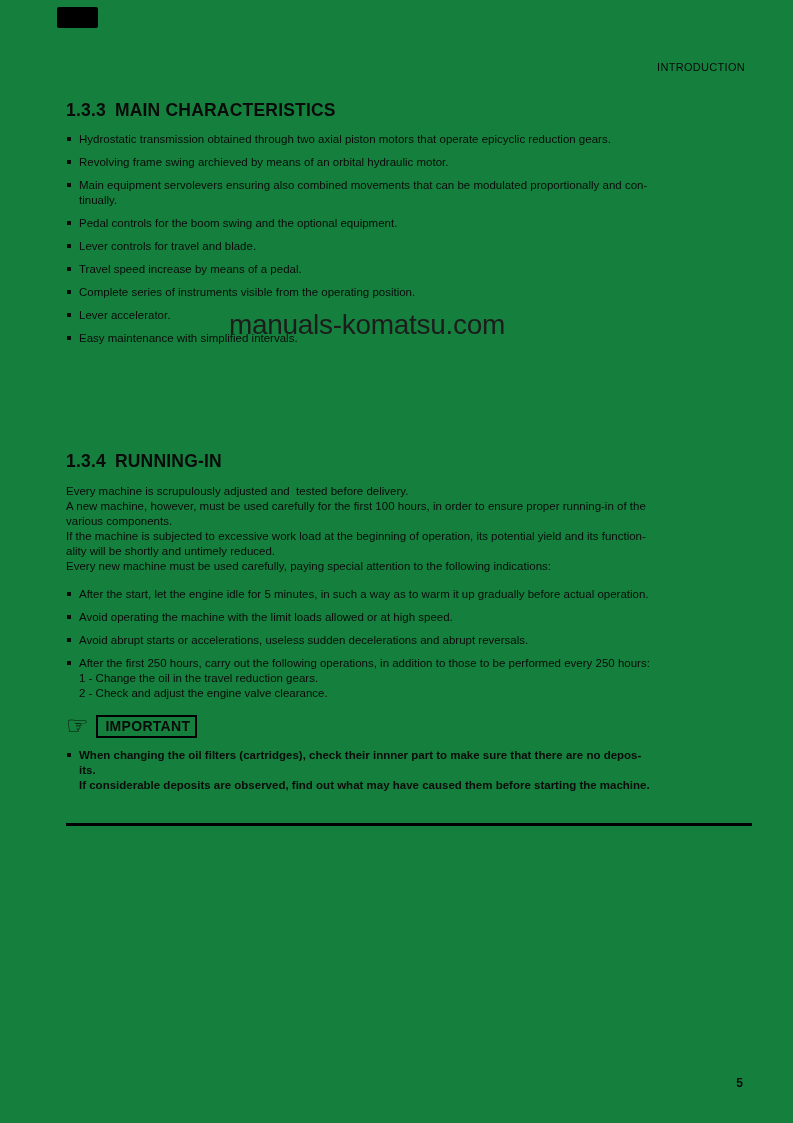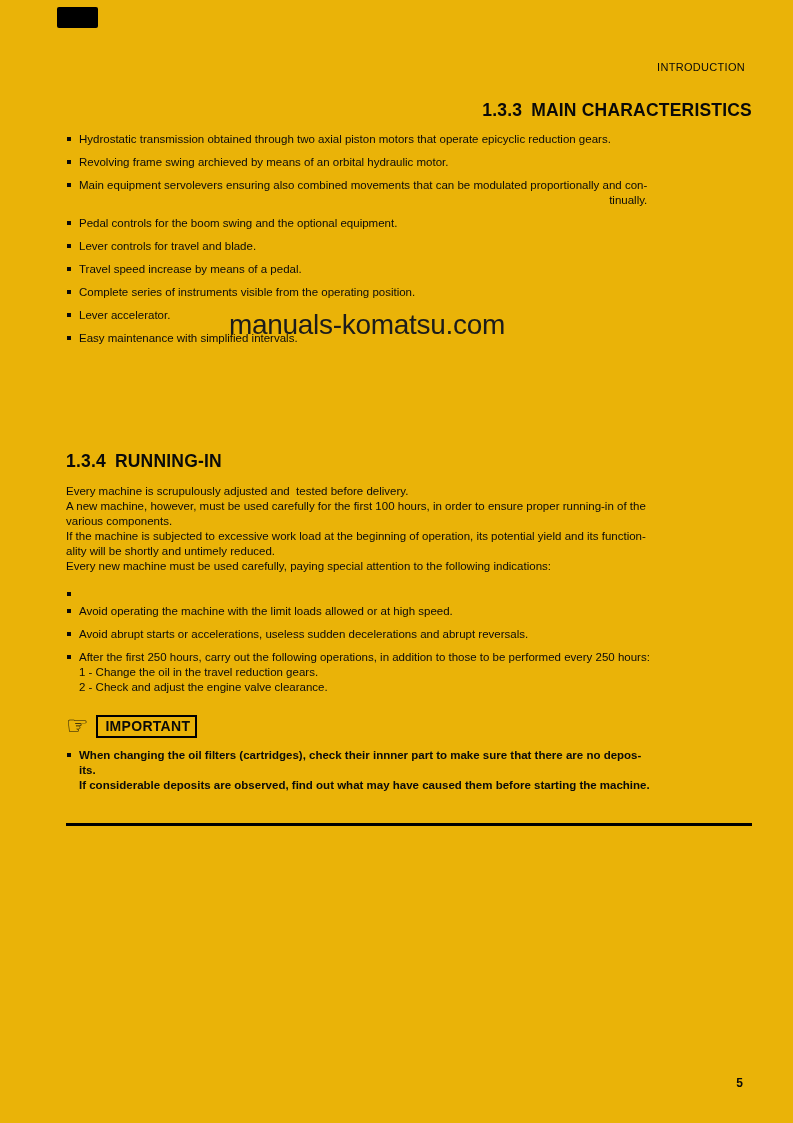--- a/index.html
+++ b/index.html
@@ -1,27 +1,27 @@
 <!DOCTYPE html>
 <html><head>
 <meta charset="utf-8">
 <style>
   html,body { margin:0; padding:0; background:#ffffff; }
   .page {
-    position:relative; width:793px; height:1123px; background:#eab308;
+    position:relative; width:793px; height:1123px; background:#15803d;
     font-family:"Liberation Sans", sans-serif; color:#0a0a0a; overflow:hidden;
   }
   .corner-mark { position:absolute; left:57px; top:7px; width:41px; height:21px; background:#000; border-radius:2px; }
   .header-label { position:absolute; top:61px; right:48px; font-size:11px; letter-spacing:0.3px; }
 
   h1 { margin:0; font-size:17.5px; font-weight:bold; letter-spacing:0.2px; line-height:20px; }
   .h-title { margin-left:9px; }
 
   .sec { position:absolute; left:66px; width:686px; }
-  #sec-main { top:100px;text-align:right; }
+  #sec-main { top:100px; }
   #sec-main h1 { margin-bottom:12px; }
   #sec-running { top:451px; }
   #sec-running h1 { margin-bottom:13px; }
 
   .blist { list-style:none; margin:0; padding:0; }
   .blist li { display:flex; margin-bottom:8px; font-size:11.5px; line-height:15px; }
   .bm { flex:0 0 auto; width:4px; height:4px; background:#0a0a0a; margin:5px 8px 0 1px; }
   .bt { white-space:pre; }
 
   .intro { margin:0 0 13px 0; font-size:11.5px; line-height:15px; white-space:pre; }
@@ -102,20 +102,21 @@
     </h1>
     <p class="intro">Every machine is scrupulously adjusted and  tested before delivery.
 A new machine, however, must be used carefully for the first 100 hours, in order to ensure proper running-in of the
 various components.
 If the machine is subjected to excessive work load at the beginning of operation, its potential yield and its function-
 ality will be shortly and untimely reduced.
 Every new machine must be used carefully, paying special attention to the following indications:</p>
     <ul class="blist">
       <li>
           <span class="bm"></span>
+          <span class="bt">After the start, let the engine idle for 5 minutes, in such a way as to warm it up gradually before actual operation.</span>
         </li>
       <li>
           <span class="bm"></span>
           <span class="bt">Avoid operating the machine with the limit loads allowed or at high speed.</span>
         </li>
       <li>
           <span class="bm"></span>
           <span class="bt">Avoid abrupt starts or accelerations, useless sudden decelerations and abrupt reversals.</span>
         </li>
       <li>

